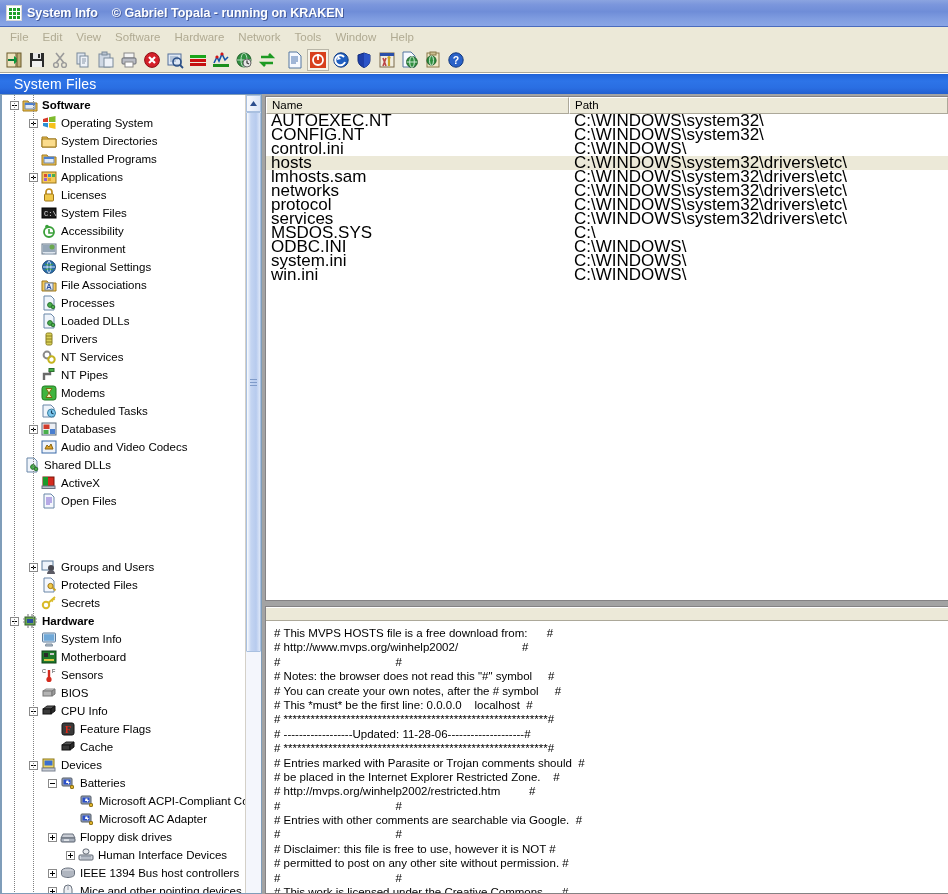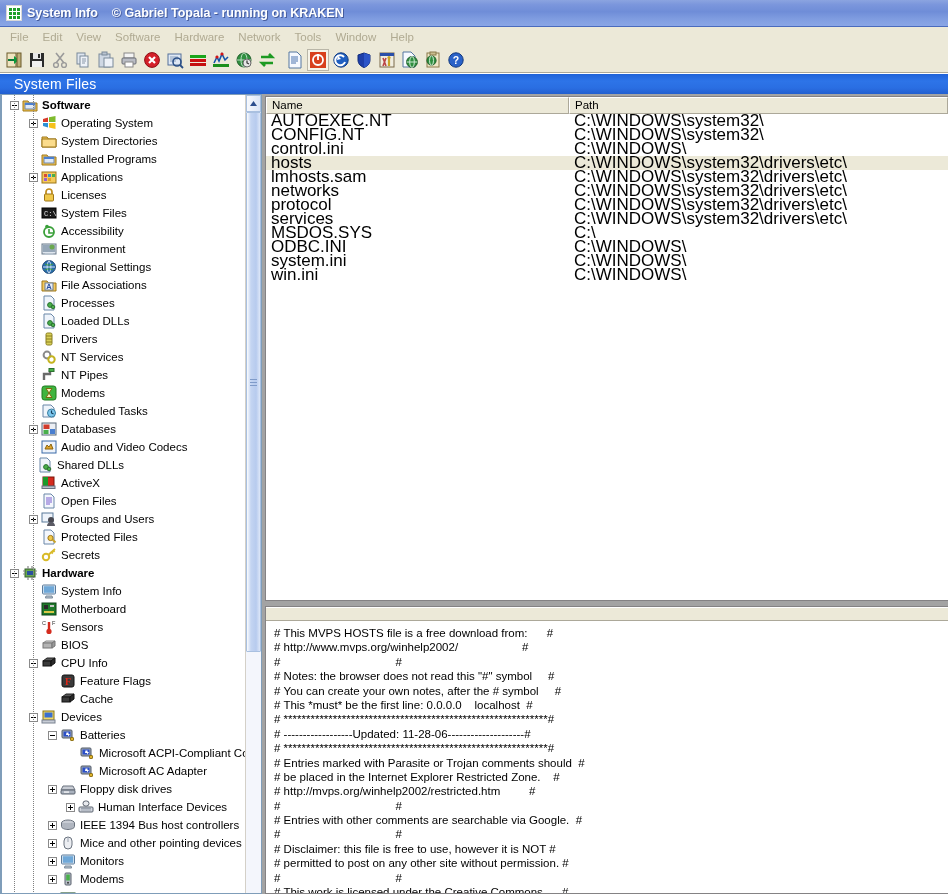--- a/index.html
+++ b/index.html
@@ -651,21 +651,21 @@
           <div class="trow" style="padding-left: 27px;">
             <span class="dots"></span>
             <span class="ico">
               <svg width="16" height="16" viewBox="0 0 16 16">
                 <rect x="1" y="2" width="14" height="12" fill="#eef3fa" stroke="#3a6aa8"></rect>
                 <path d="M4 10l2-4 2 2 2-3 2 5z" fill="#e0a52a" stroke="#8a6310"></path>
               </svg>
             </span>
             <span class="lbl">Audio and Video Codecs</span>
           </div>
-          <div class="trow" style="padding-left: 23px;">
+          <div class="trow" style="padding-left: 10px;">
             <span class="dots"></span>
             <span class="ico">
               <svg width="16" height="16" viewBox="0 0 16 16">
                 <path d="M3 1h7l3 3v11H3z" fill="#eff4fb" stroke="#6a87a8"></path>
                 <circle cx="9" cy="10" r="2.4" fill="#49b04a" stroke="#2a7030"></circle>
                 <circle cx="12" cy="12" r="1.8" fill="#49b04a" stroke="#2a7030"></circle>
               </svg>
             </span>
             <span class="lbl">Shared DLLs</span>
           </div>
@@ -683,21 +683,21 @@
           <div class="trow" style="padding-left: 27px;">
             <span class="dots"></span>
             <span class="ico">
               <svg width="16" height="16" viewBox="0 0 16 16">
                 <path d="M3 1h7l3 3v11H3z" fill="#f4f7fd" stroke="#6a87a8"></path>
                 <path d="M5 5h6M5 7h6M5 9h6M5 11h4" stroke="#7a5fd0" stroke-width="1.1"></path>
               </svg>
             </span>
             <span class="lbl">Open Files</span>
           </div>
-          <div class="trow" style="padding-left: 27px;">
+          <div class="trow" style="padding-left: 27px; margin-top: 48px;">
             <span class="exp plus"></span>
             <span class="ico">
               <svg width="16" height="16" viewBox="0 0 16 16">
                 <rect x="1" y="2" width="11" height="9" fill="#eef3fa" stroke="#5a7a9a"></rect>
                 <circle cx="10" cy="9" r="3" fill="#4a4a52"></circle>
                 <path d="M6 15c0-2.6 2-4 4-4s4 1.4 4 4z" fill="#5a5a64"></path>
               </svg>
             </span>
             <span class="lbl">Groups and Users</span>
           </div>

